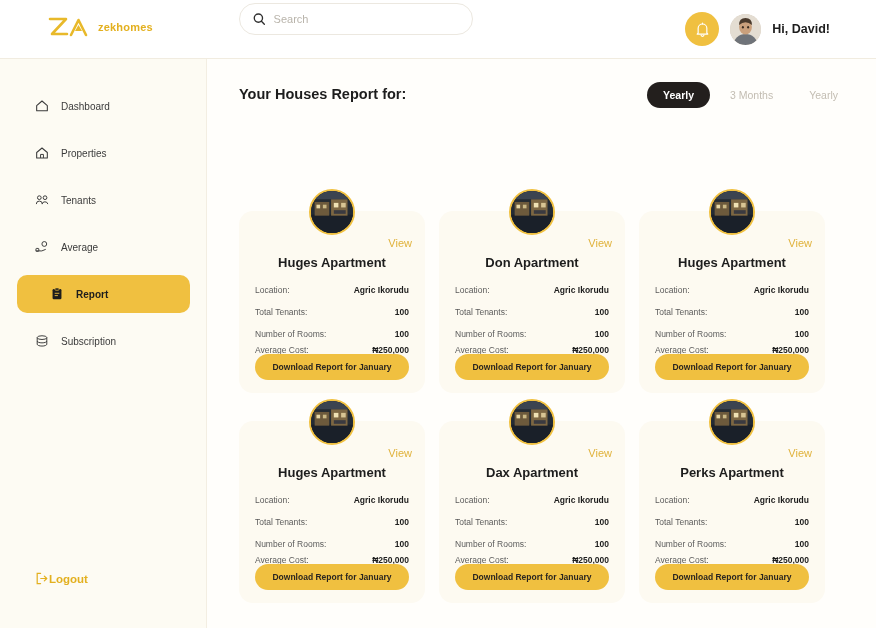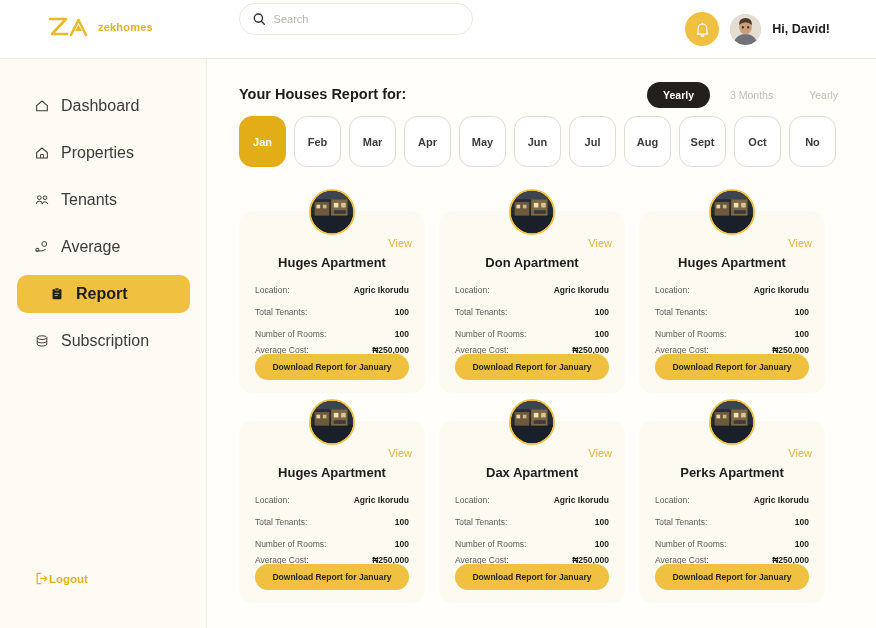--- a/index.html
+++ b/index.html
@@ -74,21 +74,21 @@
     border-right: 1px solid #f3eee2;
   }
   .nav { position: absolute; left: 0; top: 28px; width: 207px; }
   .nav-item {
     display: flex; align-items: center; gap: 11px;
     height: 38px; margin: 0 17px 9px 17px;
     padding: 0 17px; border-radius: 10px;
     cursor: pointer;
   }
   .nav-item .nav-label {
-    font-size: 16px; color: #3b3b3b; font-weight: normal;
+    font-size: 10px; color: #3b3b3b; font-weight: normal;
   }
   .nav-item.active { background: #f0c040; padding-left: 32px; }
   .nav-item.active .nav-label { color: #1d1d1d; font-weight: bold; }
   .nav-icon { width: 16px; height: 16px; flex: 0 0 16px; display:block; }
 
   .logout {
     position: absolute; left: 34px; bottom: 42px;
     display: flex; align-items: center; cursor: pointer;
   }
   .logout-label { font-size: 11.5px; font-weight: bold; color: #e3b01f; }
@@ -298,33 +298,20 @@
   <div class="main">
 
     <div class="page-title">Your Houses Report for:</div>
 
     <div class="period-toggle">
       <span class="period active">Yearly</span>
       <span class="period">3 Months</span>
       <span class="period">Yearly</span>
     </div>
 
-    <div class="months">
-      <div class="month active">Jan</div>
-      <div class="month">Feb</div>
-      <div class="month">Mar</div>
-      <div class="month">Apr</div>
-      <div class="month">May</div>
-      <div class="month">Jun</div>
-      <div class="month">Jul</div>
-      <div class="month">Aug</div>
-      <div class="month">Sept</div>
-      <div class="month">Oct</div>
-      <div class="month">No</div>
-    </div>
 
     <div class="grid" id="grid">
   <div class="card">
     <div class="card-thumb">
       <svg width="100%" height="100%" viewBox="0 0 46 46">
         <rect width="46" height="46" fill="#242b33"></rect>
         <rect x="0" y="26" width="46" height="20" fill="#1a2029"></rect>
         <rect x="4" y="12" width="16" height="15" fill="#6d5a3c"></rect>
         <rect x="22" y="9" width="18" height="18" fill="#7d6742"></rect>
         <rect x="6" y="15" width="4" height="4" fill="#e8d9a8"></rect>

